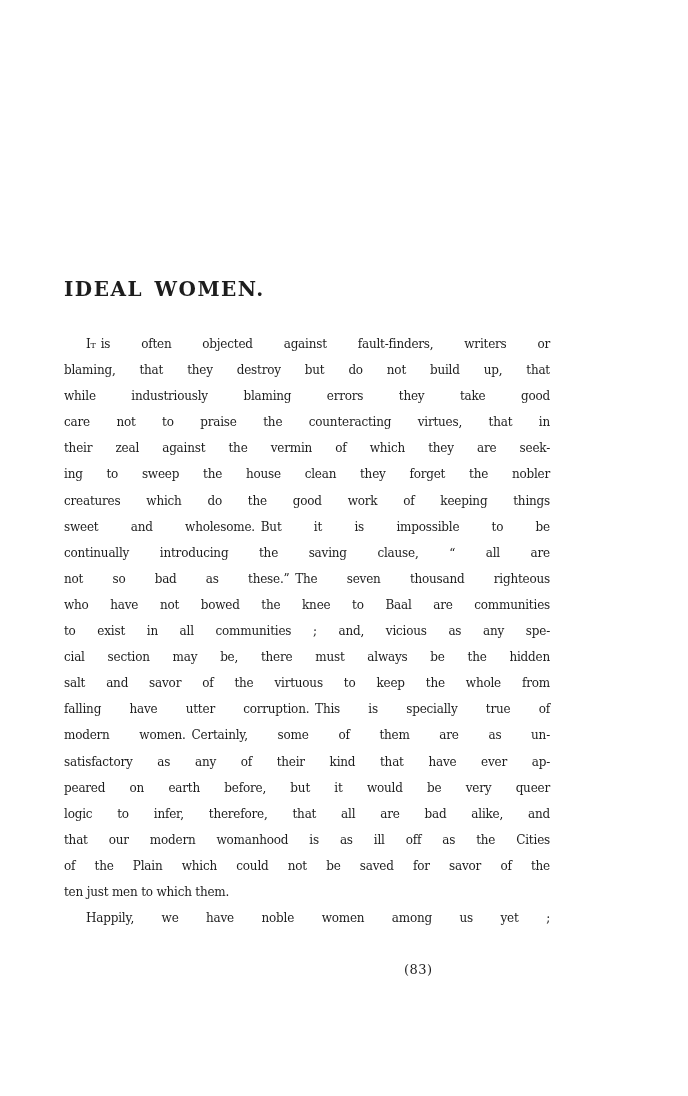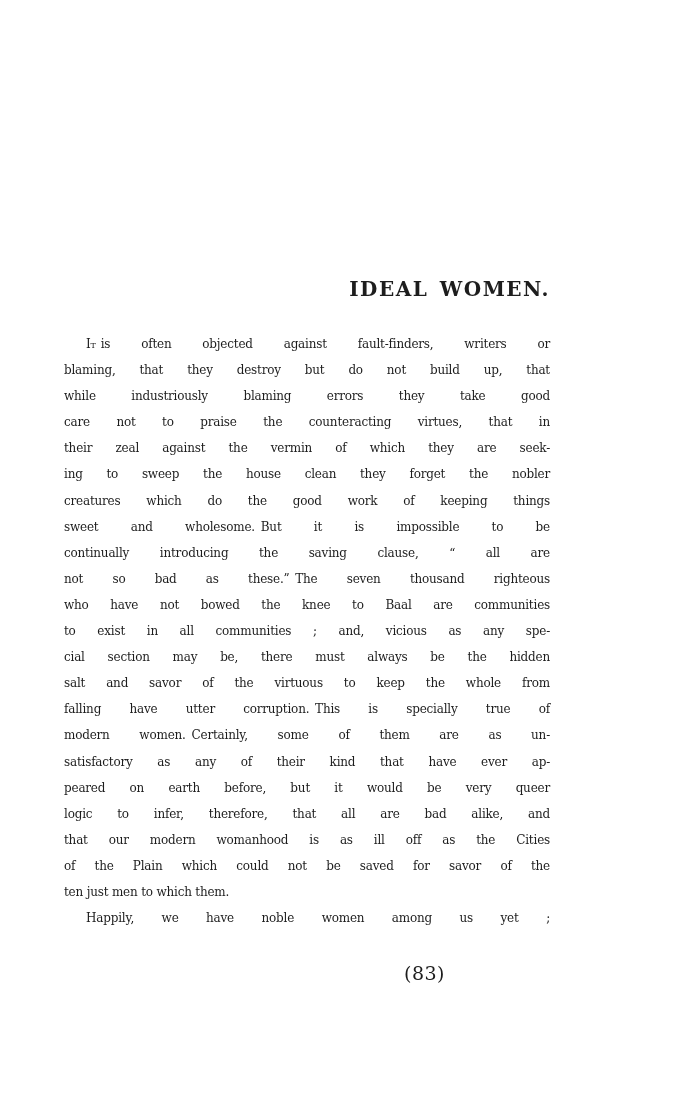--- a/index.html
+++ b/index.html
@@ -14,21 +14,21 @@
     background: #ffffff;
     overflow: hidden;
     font-family: "DejaVu Serif", "Liberation Serif", serif;
     color: #1d1d1d;
   }
   .title {
     position: absolute;
     left: 64px;
     top: 277px;
     width: 486px;
-    text-align: right;
+    text-align: left;
     font-size: 20px;
     font-weight: bold;
     letter-spacing: 1.5px;
     word-spacing: 3px;
     white-space: nowrap;
   }
   .textblock {
     position: absolute;
     left: 64px;
     top: 331px;
@@ -50,21 +50,21 @@
     text-indent: 22px;
   }
   .smallcaps {
     font-variant: small-caps;
     margin-right: 5px;
   }
   .pagenum {
     position: absolute;
     left: 404px;
     top: 962px;
-    font-size: 19px;
+    font-size: 13px;
     letter-spacing: 0.5px;
   }
 </style>
 </head>
 <body>
 
 <div class="page">
 
   <div class="title">IDEAL WOMEN.</div>
 

